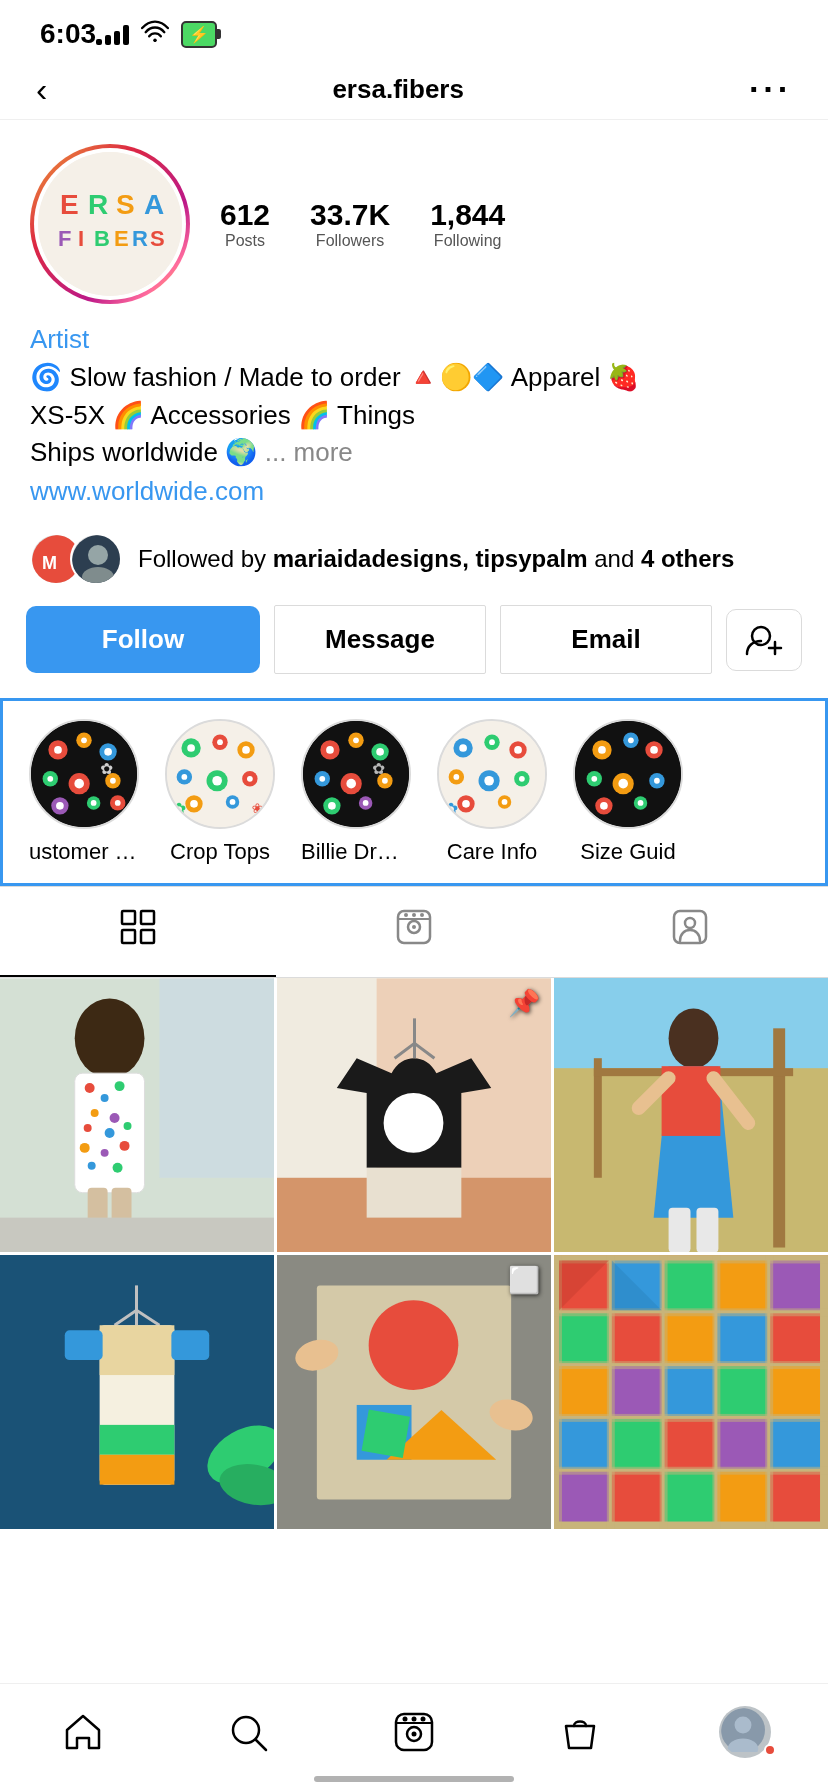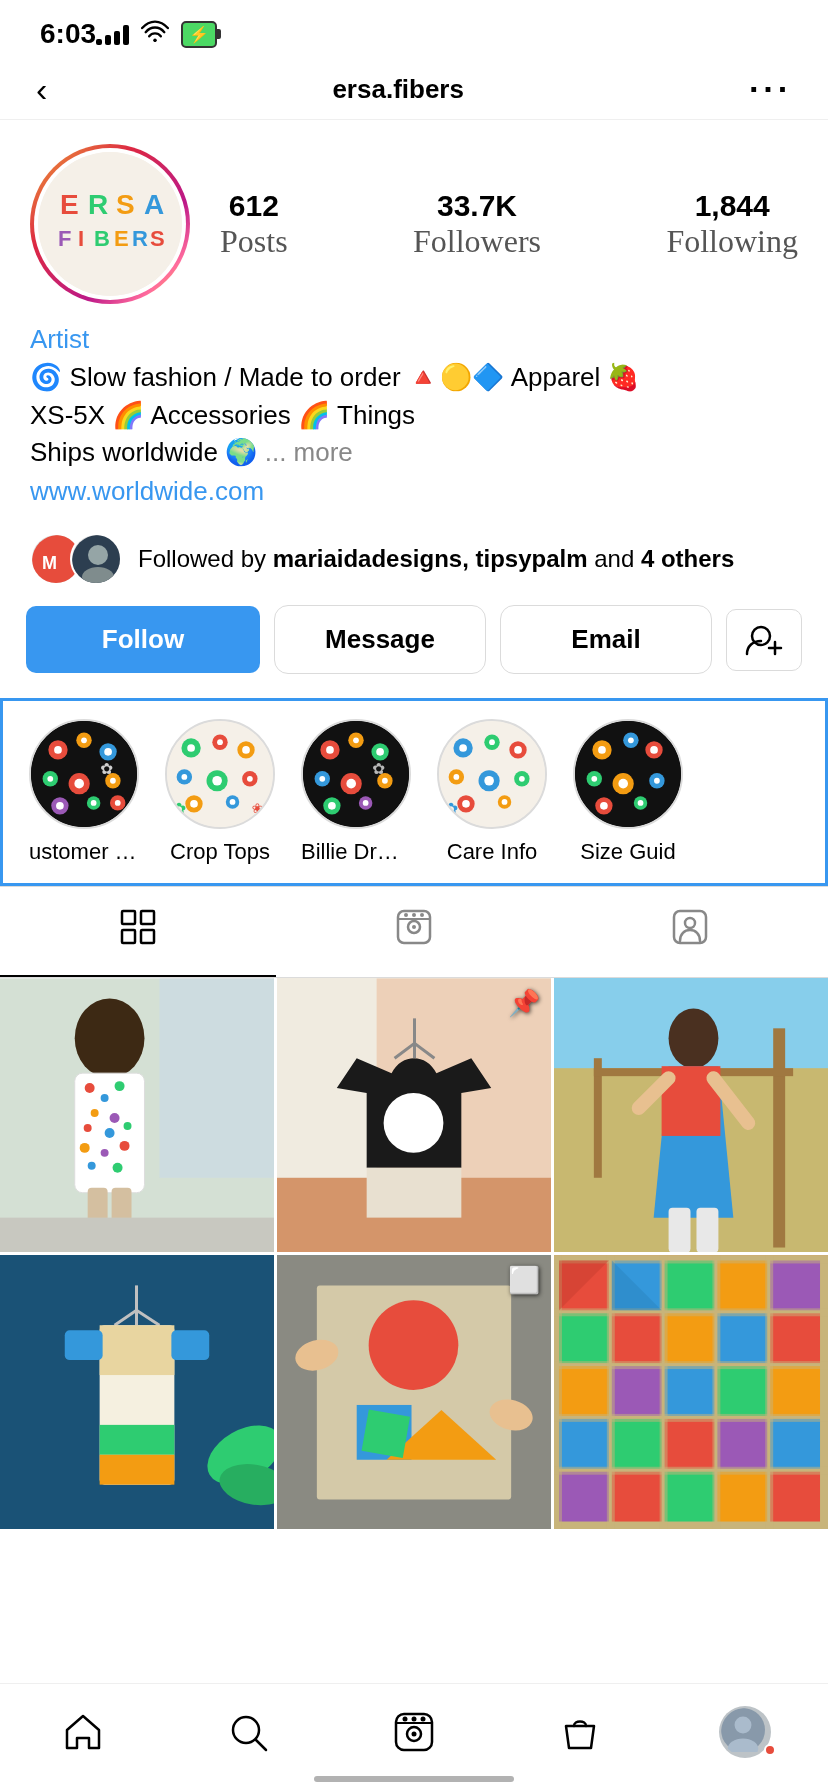--- a/index.html
+++ b/index.html
@@ -106,36 +106,35 @@
       align-items: center;
       justify-content: center;
       font-size: 22px;
       font-weight: 900;
       letter-spacing: -1px;
       overflow: hidden;
     }
 
     .stats {
       display: flex;
-      gap: 20px;
+      gap: 40px;
       flex: 1;
-      justify-content: space-between;
+      justify-content: flex-start;
     }
     .stat-item {
       text-align: center;
     }
     .stat-number {
       font-size: 30px;
       font-weight: 700;
       display: block;
     }
     .stat-label {
-      font-size: 32px;
+      font-size: 16px;
       color: #555;
-      font-family: Liberation Serif, serif;
     }
 
     
     .bio-section {
       padding: 0 30px 16px;
     }
     .bio-name {
       font-size: 27px;
       font-weight: 700;
     }
@@ -208,21 +207,21 @@
       font-size: 26px;
       font-weight: 700;
       padding: 18px 40px;
       flex: 1;
       cursor: pointer;
     }
     .btn-outline {
       background: #fff;
       color: #000;
       border: 1.5px solid #dbdbdb;
-      border-radius: 14px;
+      border-radius: 2px;
       font-size: 26px;
       font-weight: 600;
       padding: 18px 28px;
       flex: 1;
       cursor: pointer;
     }
     .btn-add-friend {
       background: #fff;
       border: 1.5px solid #dbdbdb;
       border-radius: 10px;

